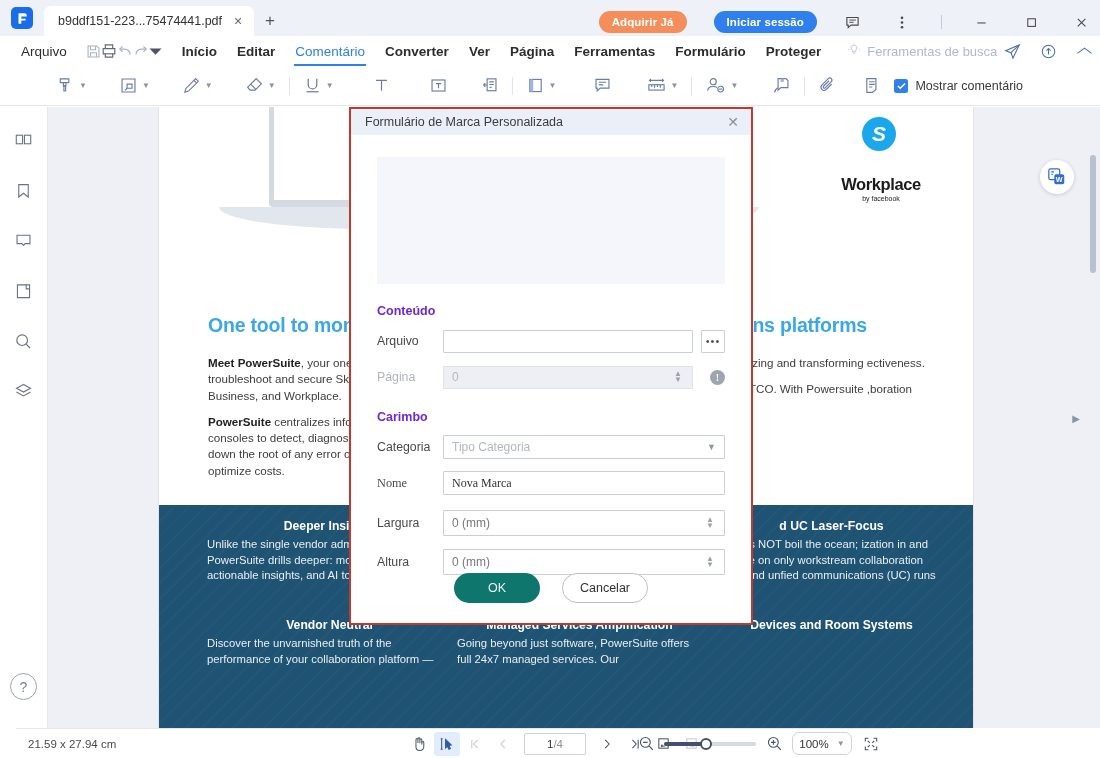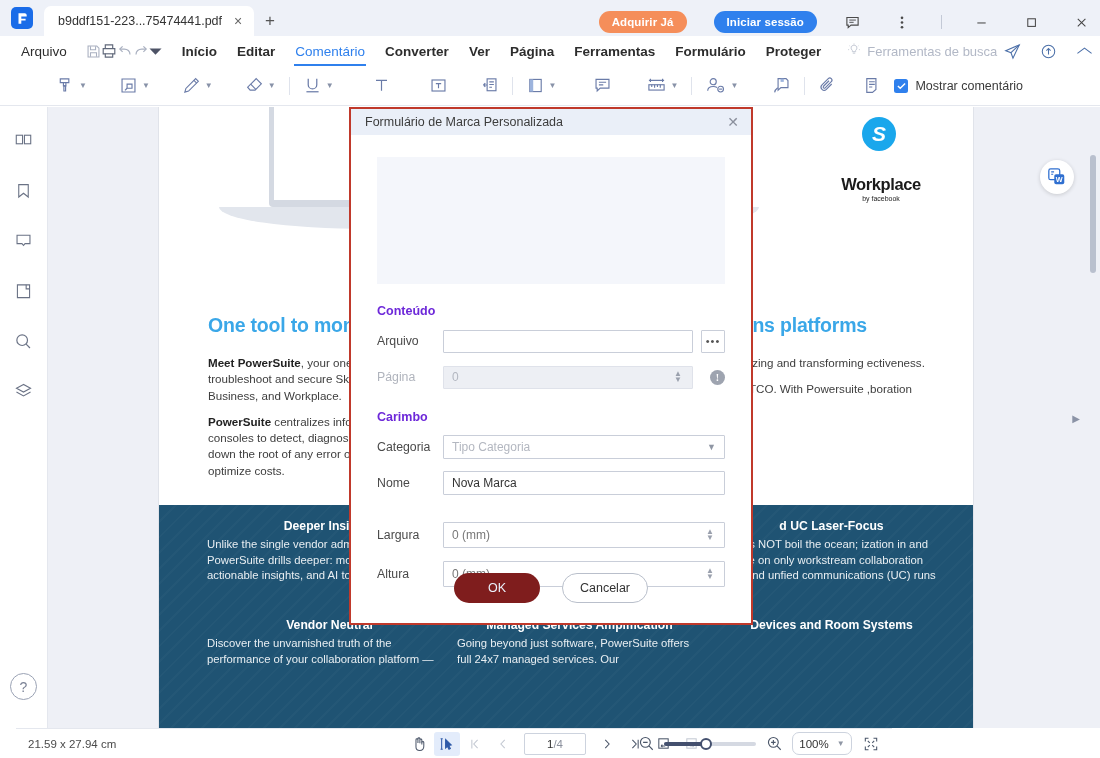--- a/index.html
+++ b/index.html
@@ -230,21 +230,21 @@
   }
   .spin { margin-left:auto; display:flex; flex-direction:column; align-items:center;
           color:#9aa0ad; line-height:6px; padding-right:2px; }
   .spin span { font-size:8px; }
   .chev { margin-left:auto; color:#8f96a4; font-size:9px; }
   .dlg-foot {
     position:absolute; bottom:0; left:0; width:400px; height:70px;
     display:flex; align-items:center; justify-content:center; gap:22px;
   }
   .btn-ok {
-    width:86px;height:30px;border-radius:15px;background:#7f1d1d;color:#eaf1fb;
+    width:86px;height:30px;border-radius:15px;background:#0f766e;color:#eaf1fb;
     display:flex;align-items:center;justify-content:center;font-size:12.5px;
   }
   .btn-cancel {
     width:86px;height:30px;border-radius:15px;background:#fff;border:1px solid #b9bfcb;
     color:#333; display:flex;align-items:center;justify-content:center;font-size:12.5px;
   }
 
   
   .statusbar {
     position:absolute; bottom:0; left:16px; width:876px; height:30px;
@@ -701,21 +701,21 @@
       <div class="sec-title">Carimbo</div>
 
       <div class="frow">
         <div class="flabel">Categoria</div>
         <div class="finput ph" style="height:24px;">
           <span>Tipo Categoria</span>
           <span class="chev">▼</span>
         </div>
       </div>
 
-      <div class="frow" style="margin-bottom:28px;">
+      <div class="frow" style="margin-bottom:16px;font-family:Liberation Serif, serif;">
         <div class="flabel">Nome</div>
         <div class="finput" style="height:24px;">Nova Marca</div>
       </div>
 
       <div class="frow" style="margin-bottom:13px; height:26px;">
         <div class="flabel">Largura</div>
         <div class="finput" style="height:26px; color:#777;">
           <span>0 (mm)</span>
           <span class="spin">
               <span>▲</span>

